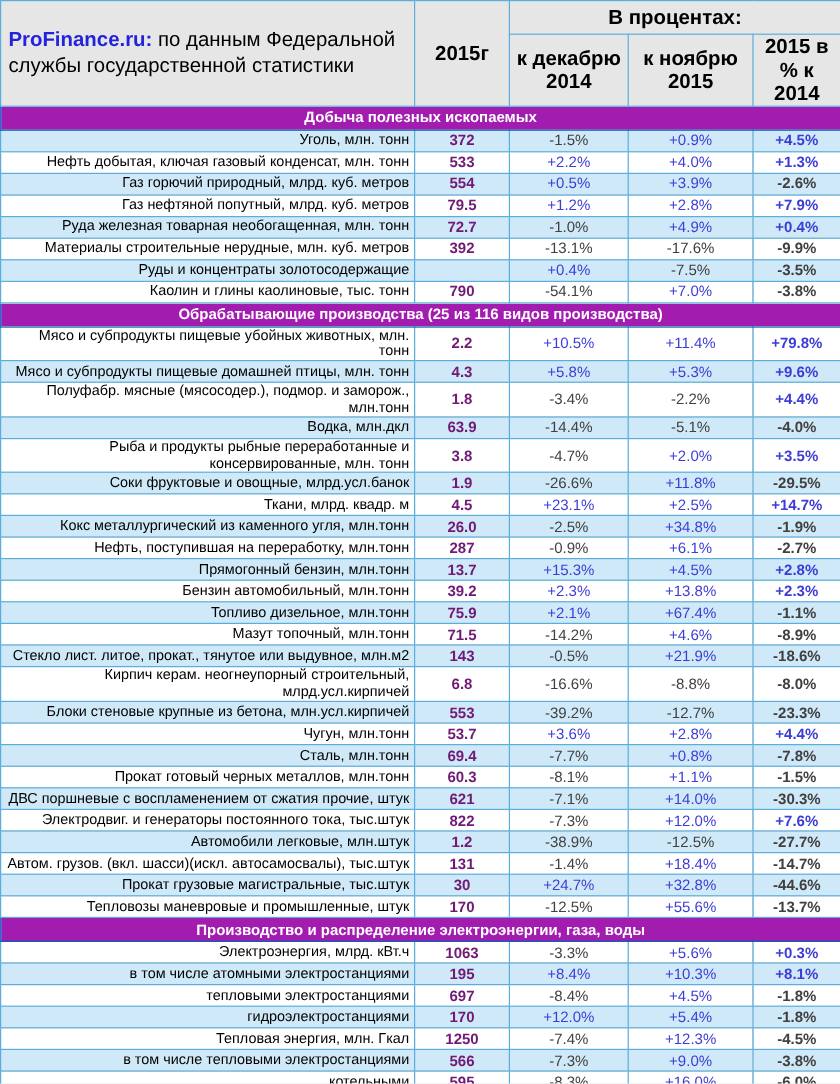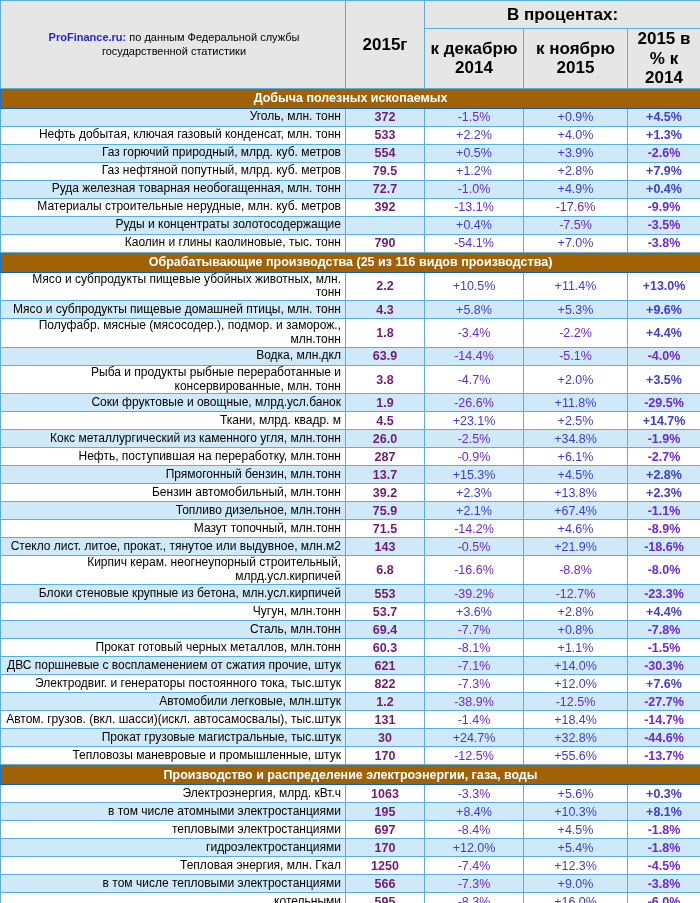--- a/index.html
+++ b/index.html
@@ -17,41 +17,41 @@
   td{
     border:1px solid #5aaede;
     padding:0 4px;
     overflow:hidden;
     vertical-align:middle;
   }
   
   thead td{background:#e6e6e6;text-align:center;font-weight:bold;font-size:17px;color:#000;}
   tr.h1{height:28px;}
   tr.h2{height:30px;}
-  td.srccell{text-align:center;font-weight:normal;font-size:11px;line-height:1.3;padding-left:6px;}
+  td.srccell{text-align:left;font-weight:normal;font-size:17px;line-height:1.3;padding-left:6px;}
   .link{color:#2323dd;cursor:pointer;font-weight:bold;}
   td.colhead{line-height:1.15;}
   
   tr.section{height:20px;}
   tr.section td{
-    background:#a16207;
+    background:#a21caf;
     color:#fff;font-weight:bold;font-size:12.5px;text-align:center;
     border-left:1px solid #0c78da;border-right:1px solid #0c78da;
     border-top:1px solid #0a62b5;border-bottom:1px solid #0a62b5;
     padding:0;
   }
   
   tbody tr.datarow{height:18px;}
   tbody tr.datarow td{background:#ffffff;}
   tbody tr.datarow.alt td{background:#cfe9f8;}
   td.lbl{font-size:12px;text-align:right;line-height:1.15;color:#000;}
   td.val{font-weight:bold;font-size:12.5px;text-align:center;color:#701a75;}
   td.pct{font-size:12.5px;text-align:center;}
   td.pct.pos{color:#3d3dd6;}
-  td.pct.neg{color:#6d28d9;}
+  td.pct.neg{color:#404040;}
   td.yoy{font-weight:bold;}
 </style>
 </head>
 <body>
 
 <table>
   <colgroup>
     <col style="width:345px">
       <col style="width:79px">
       <col style="width:99px">
@@ -142,21 +142,21 @@
 
   <tr class="section">
     <td colspan="5">Обрабатывающие производства (25 из 116 видов производства)</td>
   </tr>
 
   <tr class="datarow">
     <td class="lbl">Мясо и субпродукты пищевые убойных животных, млн. тонн</td>
     <td class="val">2.2</td>
     <td class="pct pos">+10.5%</td>
     <td class="pct pos">+11.4%</td>
-    <td class="pct yoy pos">+13.0%</td>
+    <td class="pct yoy pos">+79.8%</td>
   </tr>
 
   <tr class="datarow alt">
     <td class="lbl">Мясо и субпродукты пищевые домашней птицы, млн. тонн</td>
     <td class="val">4.3</td>
     <td class="pct pos">+5.8%</td>
     <td class="pct pos">+5.3%</td>
     <td class="pct yoy pos">+9.6%</td>
   </tr>
 

